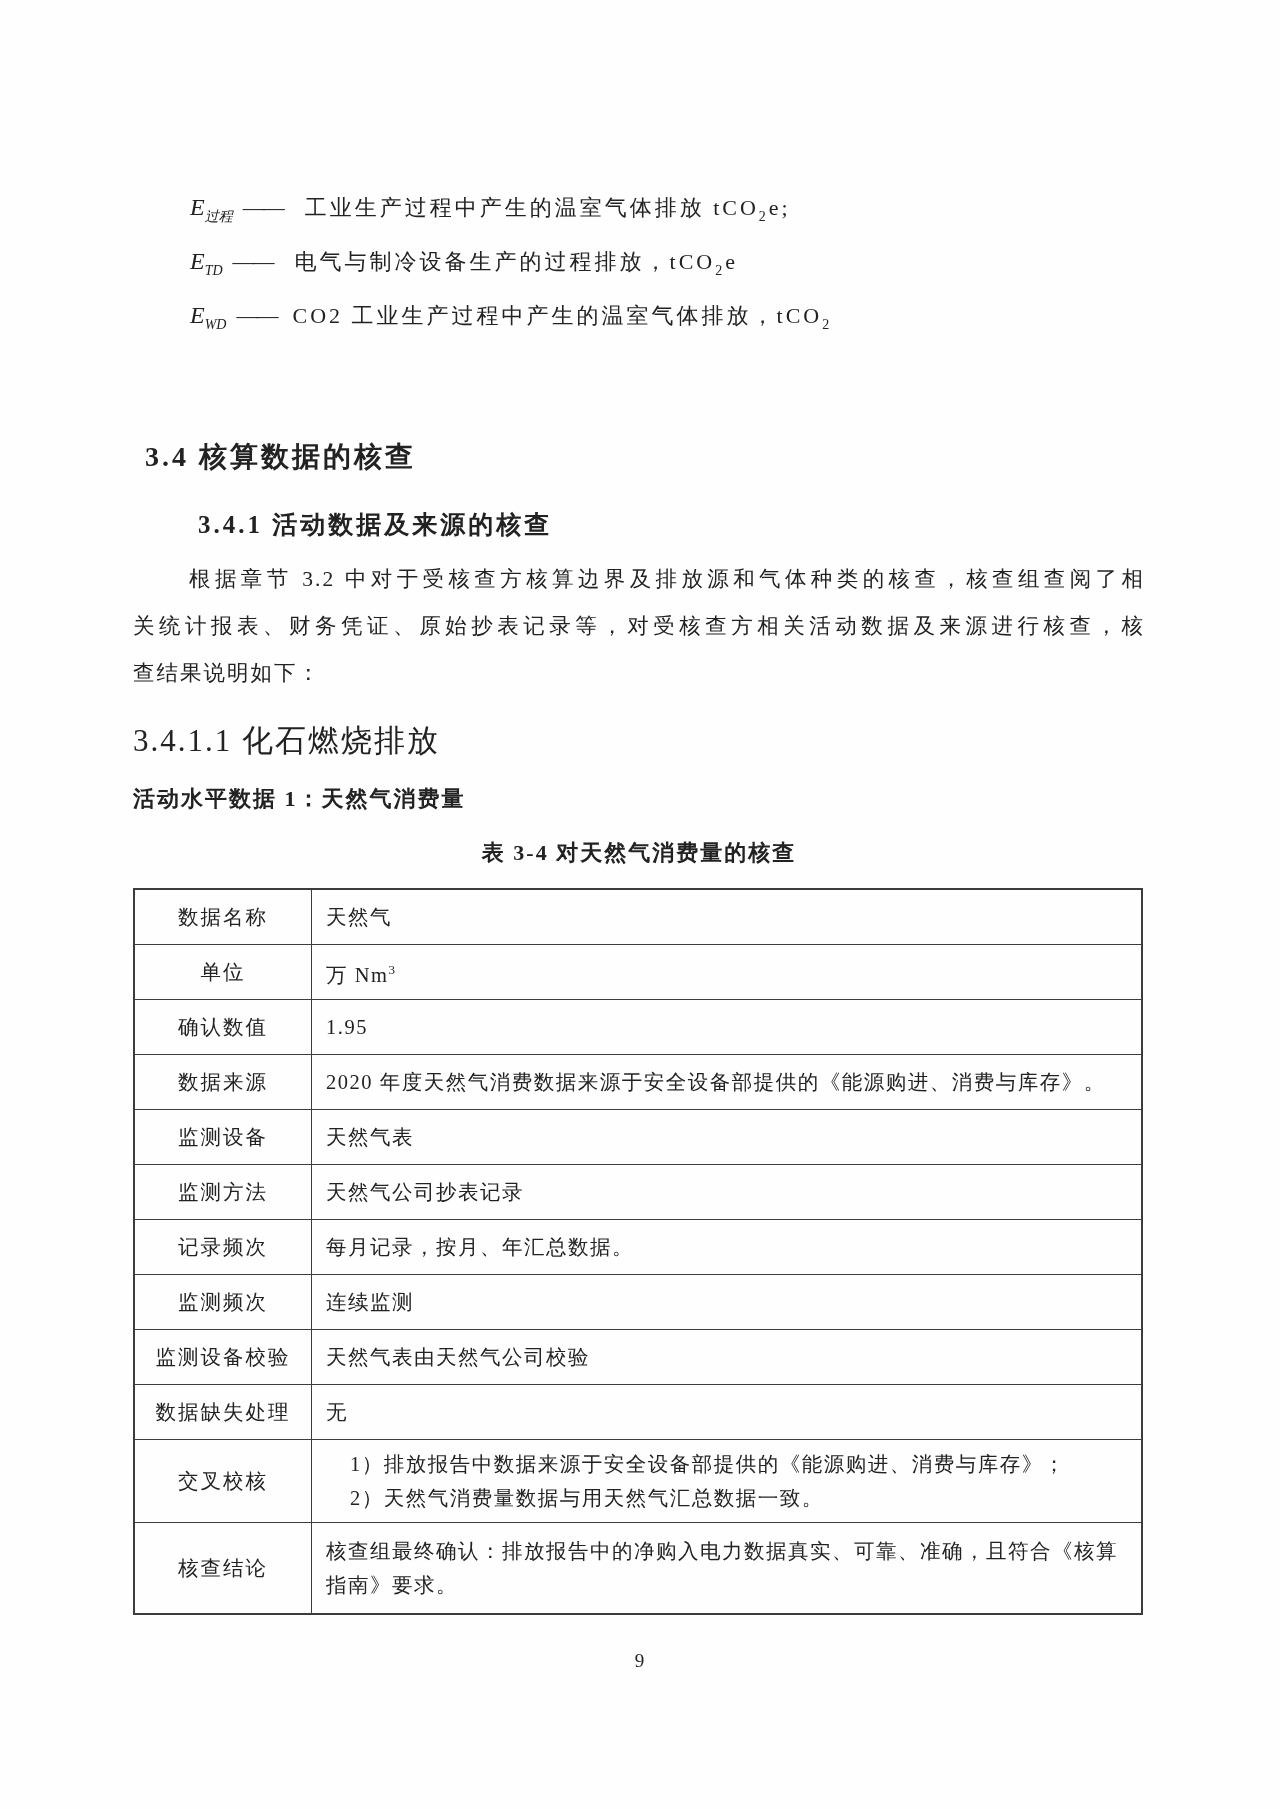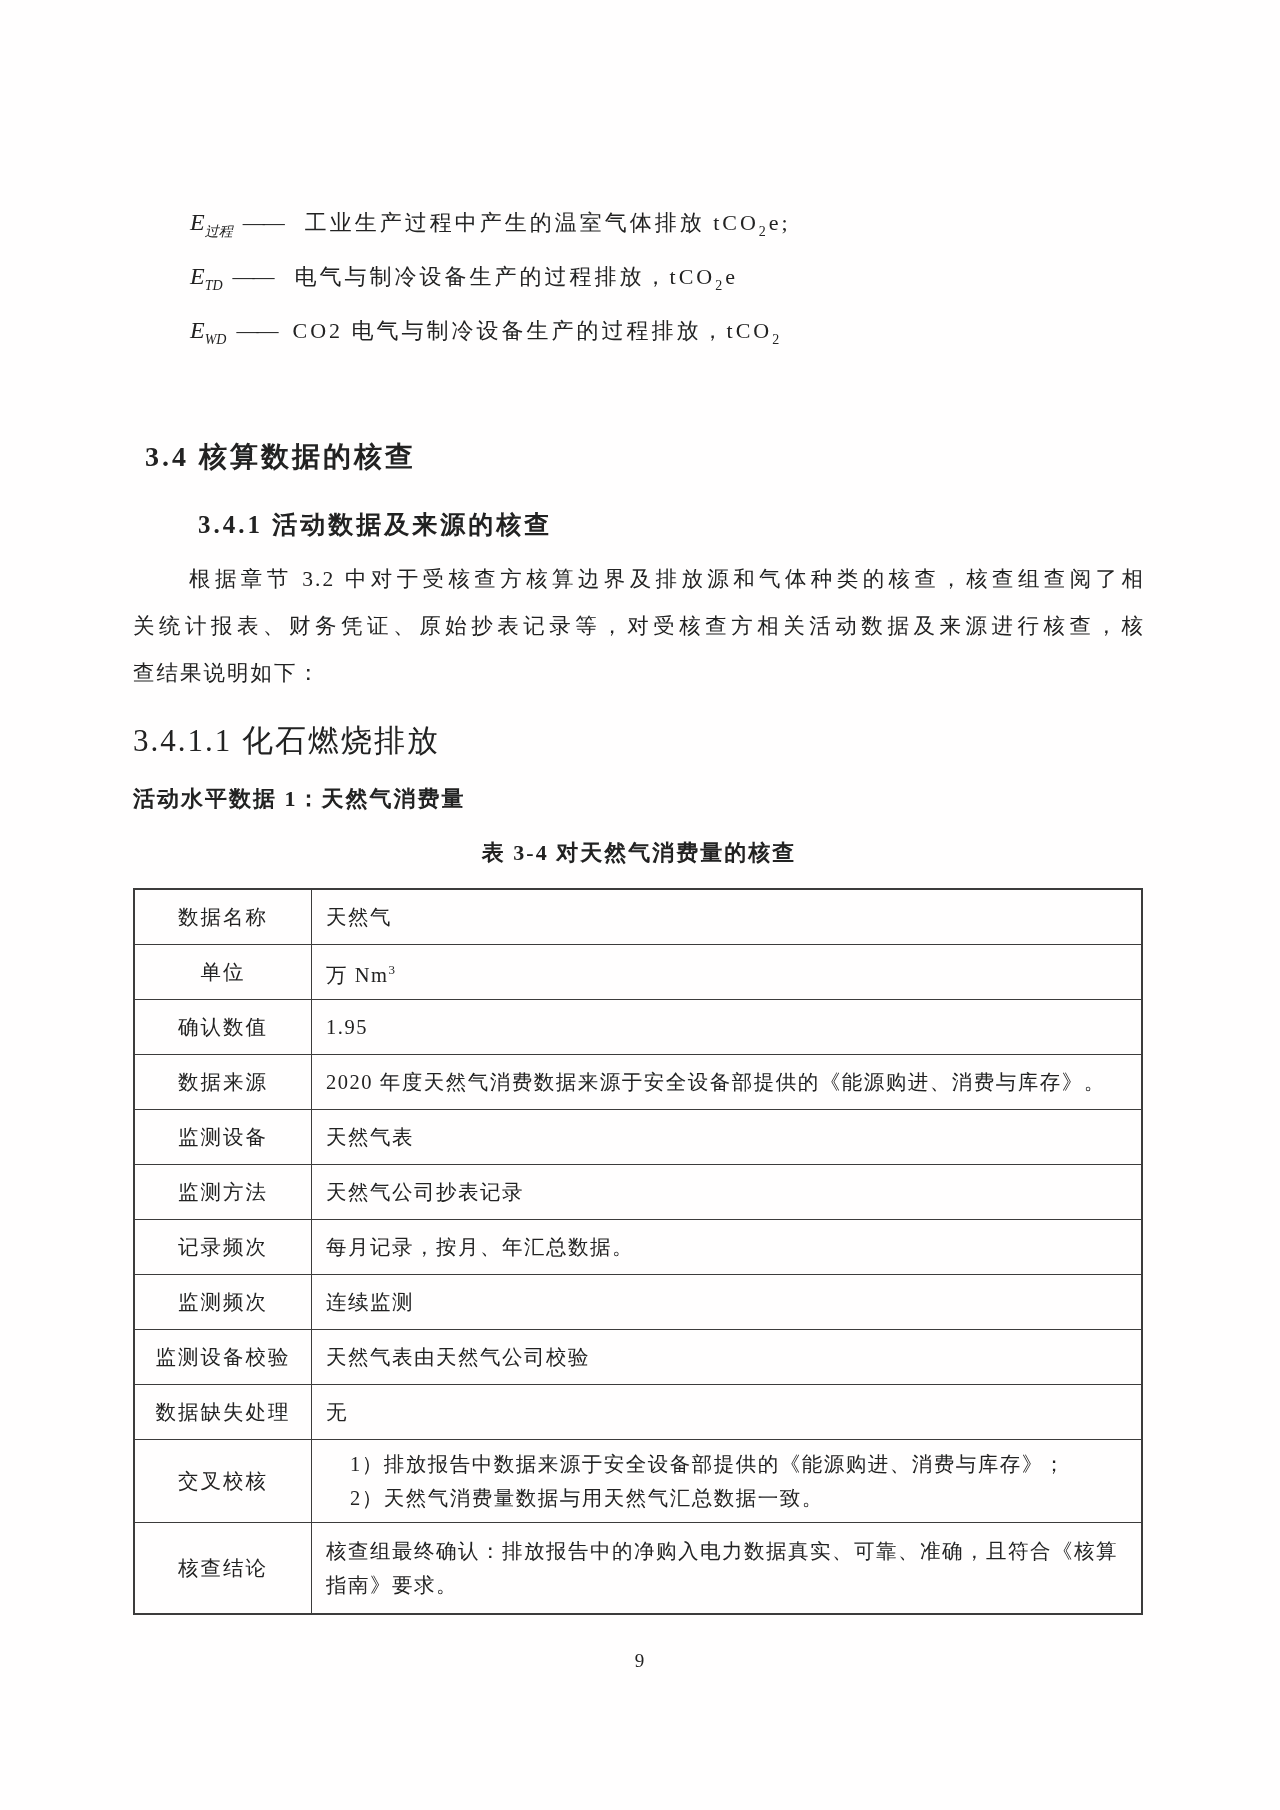--- a/index.html
+++ b/index.html
@@ -5,21 +5,21 @@
   html,body{margin:0;padding:0;background:#ffffff;}
   .page{
     position:relative;
     width:1280px;height:1810px;
     background:#fffefe;
     font-family:"Liberation Serif","DejaVu Serif",serif;
     color:#222222;
     overflow:hidden;
   }
   
-  .formulas{position:absolute;left:190px;top:202px;}
+  .formulas{position:absolute;left:190px;top:187px;}
   .formula-line{height:40px;line-height:40px;margin-bottom:14px;font-size:22px;white-space:nowrap;}
   .formula-line .sym{font-style:italic;font-size:24px;}
   .formula-line sub{font-size:14px;vertical-align:-6px;}
   .formula-line .sym sub{font-style:italic;letter-spacing:0;}
   .formula-line .dash{margin:0 6px 0 10px;letter-spacing:-2px;}
   .formula-line .fbody{letter-spacing:3px;margin-left:16px;}
   .formula-line.tight .fbody{margin-left:10px;}
   
   .h34{position:absolute;left:145px;top:438px;font-size:28px;font-weight:bold;letter-spacing:3px;}
   .h341{position:absolute;left:198px;top:508px;font-size:25px;font-weight:bold;letter-spacing:3px;}
@@ -63,21 +63,21 @@
 <div class="page">
 
   <div class="formulas">
     <div class="formula-line">
       <span class="sym"><span>E</span><sub>过程</sub></span><span class="dash">——</span><span class="fbody"><span>工业生产过程中产生的温室气体排放 tCO</span><sub>2</sub><span>e;</span></span>
     </div>
     <div class="formula-line">
       <span class="sym"><span>E</span><sub>TD</sub></span><span class="dash">——</span><span class="fbody"><span>电气与制冷设备生产的过程排放，tCO</span><sub>2</sub><span>e</span></span>
     </div>
     <div class="formula-line tight">
-      <span class="sym"><span>E</span><sub>WD</sub></span><span class="dash">——</span><span class="fbody"><span>CO2 电气与制冷设备生产的过程排放，tCO</span><sub>2</sub><span></span></span>
+      <span class="sym"><span>E</span><sub>WD</sub></span><span class="dash">——</span><span class="fbody"><span>CO2 工业生产过程中产生的温室气体排放，tCO</span><sub>2</sub><span></span></span>
     </div>
   </div>
 
   <div class="h34">3.4 核算数据的核查</div>
   <div class="h341">3.4.1 活动数据及来源的核查</div>
 
   <div class="para">
     <div class="pline first">根据章节 3.2 中对于受核查方核算边界及排放源和气体种类的核查，核查组查阅了相</div>
     <div class="pline">关统计报表、财务凭证、原始抄表记录等，对受核查方相关活动数据及来源进行核查，核</div>
     <div class="pline last">查结果说明如下：</div>

